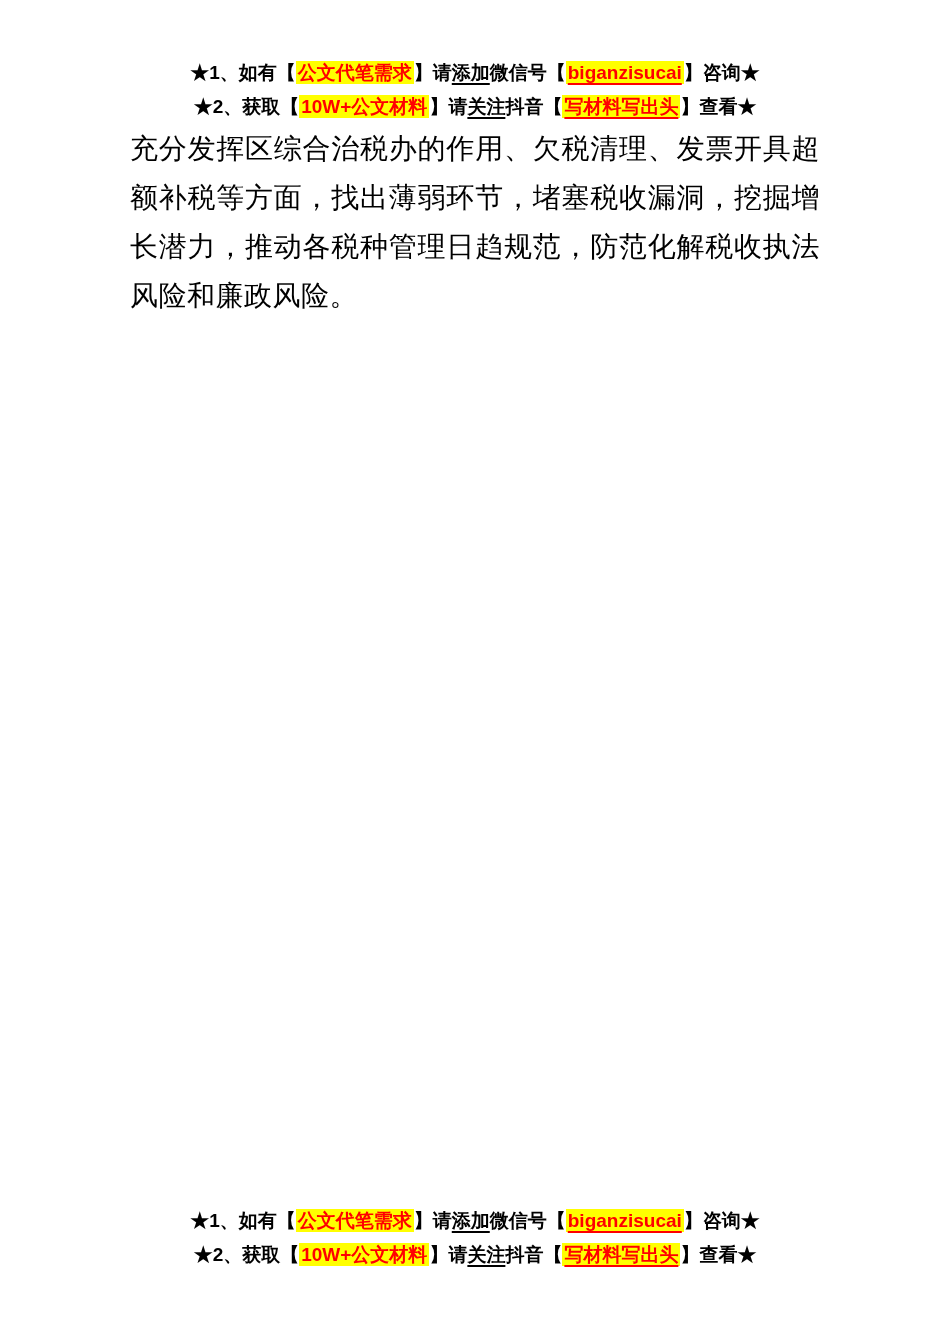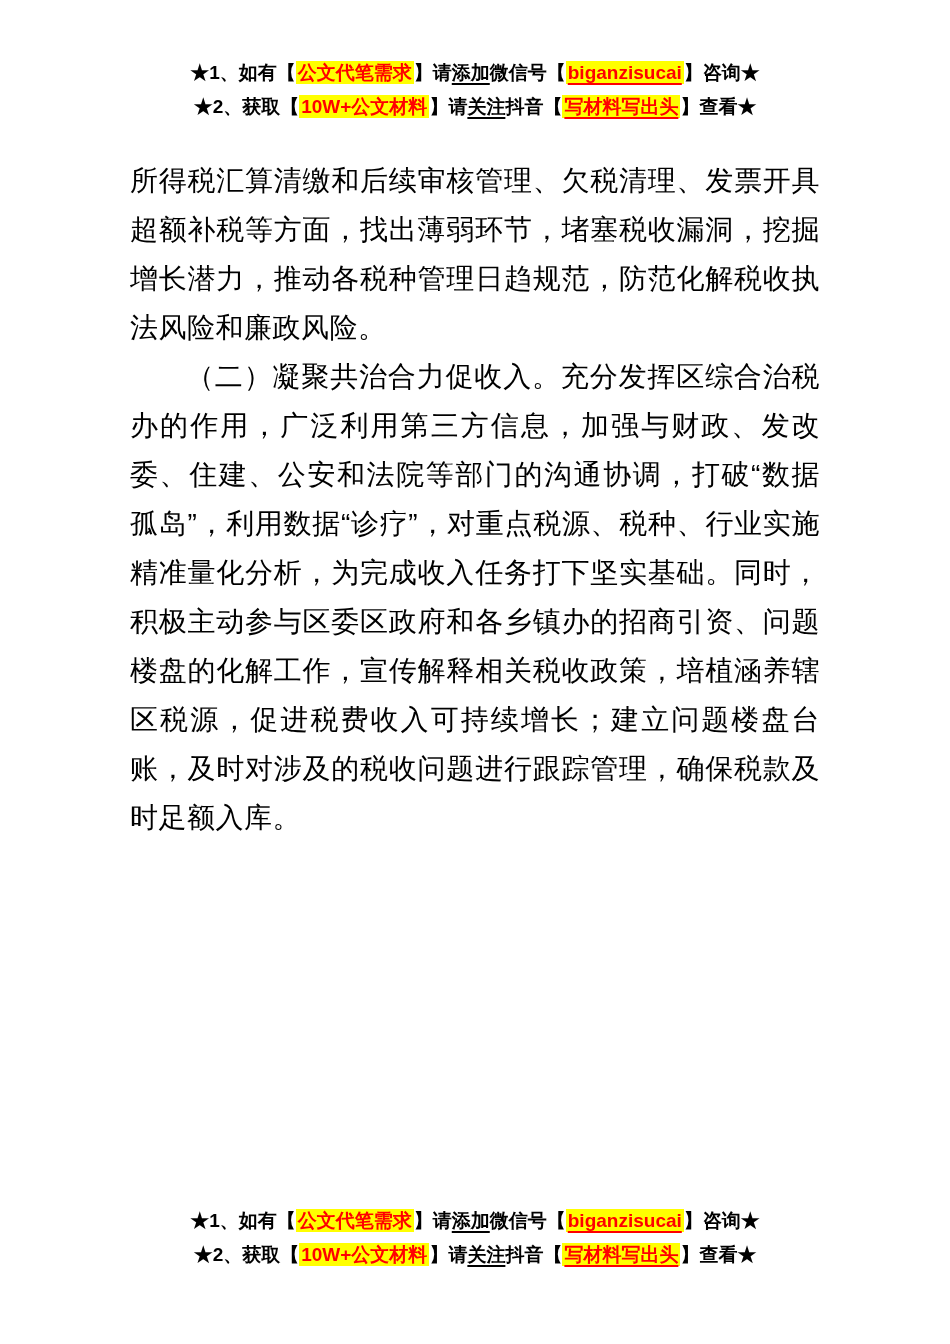--- a/index.html
+++ b/index.html
@@ -10,21 +10,20 @@
   .page {
     position: relative;
     width: 950px;
     height: 1344px;
     background: #ffffff;
     display: flex;
     flex-direction: column;
     overflow: hidden;
     font-family: "Liberation Sans", sans-serif;
     color: #000000;
-    gap: 32px;
   }
   
   .banner {
     text-align: center;
     font-weight: bold;
     font-size: 19px;
     line-height: 34px;
     color: #000000;
     white-space: nowrap;
   }
@@ -60,22 +59,21 @@
   <div class="banner banner-top">
     <div class="banner-line">
       <span>★1、如有【</span><span class="hl">公文代笔需求</span><span>】请</span><span class="u">添加</span><span>微信号【</span><span class="hl u">biganzisucai</span><span>】咨询★</span>
     </div>
     <div class="banner-line">
       <span>★2、获取【</span><span class="hl">10W+公文材料</span><span>】请</span><span class="u">关注</span><span>抖音【</span><span class="hl u">写材料写出头</span><span>】查看★</span>
     </div>
   </div>
 
   <main class="body-text">
-    <p class="no-indent">所得税汇算清缴和后续审核管理、欠税清理、发票开具超额补税等方面，找出薄弱环节，堵塞税收漏洞，挖掘增长潜力，推动各税种管理日趋规范，防范化解税收执法风险和廉政风险。</p>
-    <p>（二）凝聚共治合力促收入。充分发挥区综合治税办的作用，广泛利用第三方信息，加强与财政、发改委、住建、公安和法院等部门的沟通协调，打破“数据孤岛”，利用数据“诊疗”，对重点税源、税种、行业实施精准量化分析，为完成收入任务打下坚实基础。同时，积极主动参与区委区政府和各乡镇办的招商引资、问题楼盘的化解工作，宣传解释相关税收政策，培植涵养辖区税源，促进税费收入可持续增长；建立问题楼盘台账，及时对涉及的税收问题进行跟踪管理，确保税款及时足额入库。</p>
+    <p class="no-indent">充分发挥区综合治税办的作用、欠税清理、发票开具超额补税等方面，找出薄弱环节，堵塞税收漏洞，挖掘增长潜力，推动各税种管理日趋规范，防范化解税收执法风险和廉政风险。</p>
   </main>
 
   <div class="banner banner-bottom">
     <div class="banner-line">
       <span>★1、如有【</span><span class="hl">公文代笔需求</span><span>】请</span><span class="u">添加</span><span>微信号【</span><span class="hl u">biganzisucai</span><span>】咨询★</span>
     </div>
     <div class="banner-line">
       <span>★2、获取【</span><span class="hl">10W+公文材料</span><span>】请</span><span class="u">关注</span><span>抖音【</span><span class="hl u">写材料写出头</span><span>】查看★</span>
     </div>
   </div>

